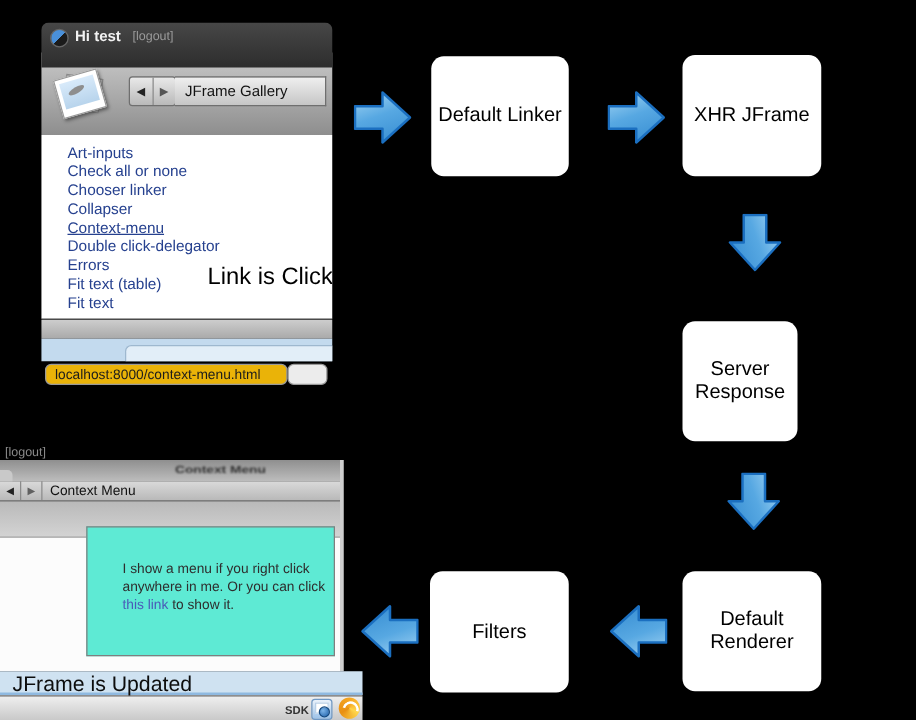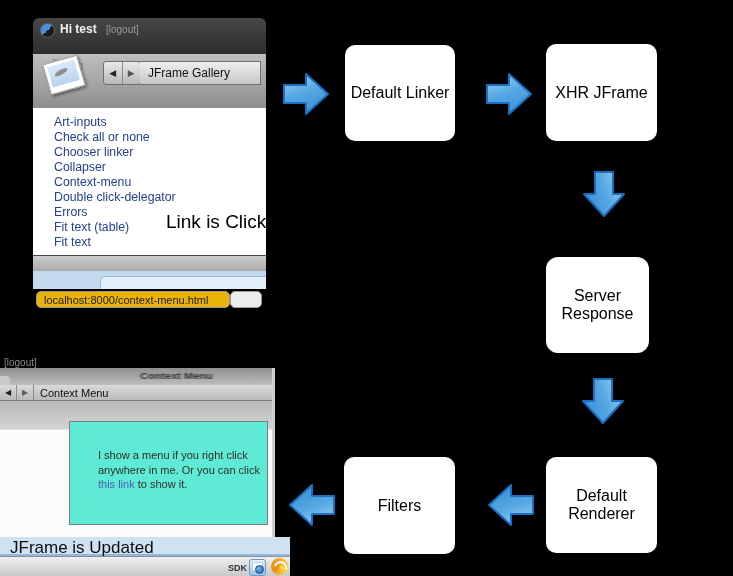--- a/index.html
+++ b/index.html
@@ -33,40 +33,40 @@
     background:linear-gradient(#e9e9e9,#b9b9b9);display:flex;}
   #w1-nav .navbtn{width:50%;height:100%;display:flex;align-items:center;justify-content:center;
     font-size:9px;color:#222;}
   #w1-nav .navbtn + .navbtn{border-left:1px solid #8a8a8a;color:#555;}
   #w1-field{left:107px;top:19px;width:120px;height:22px;border:1px solid #6f6f6f;border-left:none;
     background:linear-gradient(#efefef,#c6c6c6);display:flex;align-items:center;}
   #w1-field span{font-size:12px;color:#111;padding-left:8px;white-space:nowrap;}
   #w1-content{left:0;top:90px;width:233px;height:147px;background:#fff;overflow:hidden;}
   #w1-links{position:absolute;left:17px;top:3px;list-style:none;margin:4px;padding:0;}
   #w1-links li{font-size:12.3px;line-height:15px;color:#26418f;white-space:nowrap;cursor:pointer;}
-  #w1-links li.active{}
+  #w1-links li.active{text-decoration:underline;}
   #w1-annot{left:133px;top:103px;font-size:19px;color:#000;white-space:nowrap;z-index:4;}
   #w1-strip1{left:0;top:237px;width:233px;height:16px;background:linear-gradient(#cdcdcd,#a9a9a9);
     border-top:1px solid #4a4a4a;box-sizing:border-box;}
   #w1-strip2{left:0;top:253px;width:233px;height:18px;background:#c3daee;}
   #w1-tab{position:absolute;left:67px;top:5px;right:0;bottom:0;background:#e2eef8;
     border-top:1px solid #9eb8cf;border-left:1px solid #9eb8cf;border-top-left-radius:5px;}
   #w1-statusrow{left:0;top:273px;width:233px;height:17px;}
   #w1-urlbox{position:absolute;left:3px;top:0;width:194px;height:17px;background:#eab308;
     border:1px solid #9a9a9a;border-radius:5px;box-sizing:border-box;display:flex;align-items:center;}
   #w1-urlbox span{font-size:11px;color:#1c1c1c;padding-left:7px;white-space:nowrap;}
   #w1-urlbox2{position:absolute;left:197px;top:0;width:32px;height:17px;background:#ececec;
     border:1px solid #9a9a9a;border-radius:5px;box-sizing:border-box;}
 
   
   .flowbox{background:#fff;border-radius:10px;display:flex;align-items:center;justify-content:center;}
   .flowbox span{font-size:16px;color:#000;text-align:center;}
   #box-linker{left:345px;top:45px;width:110px;height:96px;}
   #box-xhr{left:546px;top:44px;width:111px;height:97px;}
-  #box-server{left:546px;top:257px;width:103px;height:96px;border-radius:12px;}
+  #box-server{left:546px;top:257px;width:92px;height:96px;}
   #box-renderer{left:546px;top:457px;width:111px;height:96px;}
   #box-filters{left:344px;top:457px;width:111px;height:97px;}
   .arrow{position:absolute;width:48px;height:46px;}
   .arrow.down{transform:rotate(90deg);}
   .arrow.left{transform:rotate(180deg);}
   #ar1{left:283px;top:71px;}
   #ar2{left:486px;top:71px;}
   #ad1{left:580px;top:172px;}
   #ad2{left:579px;top:379px;}
   #al1{left:486px;top:482px;}

